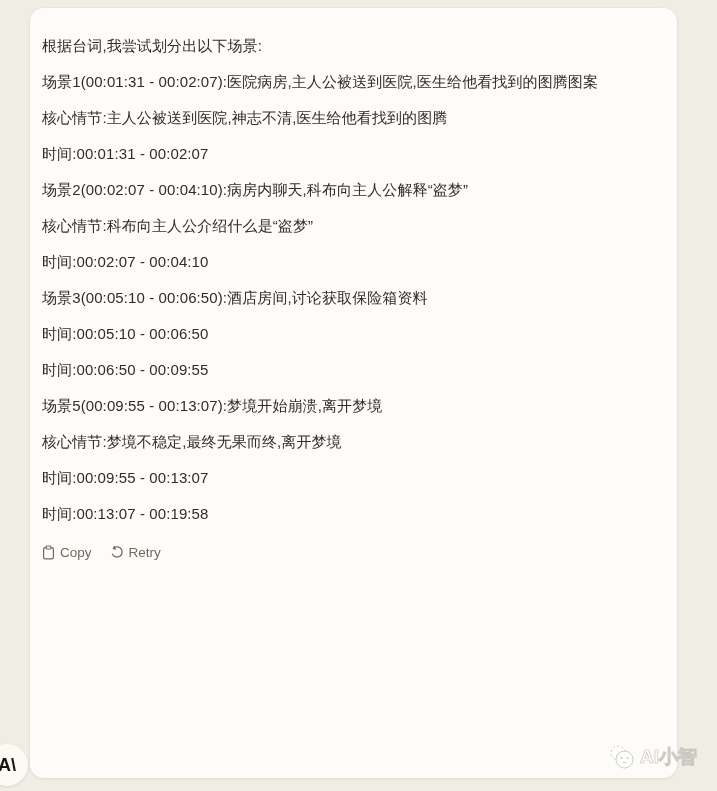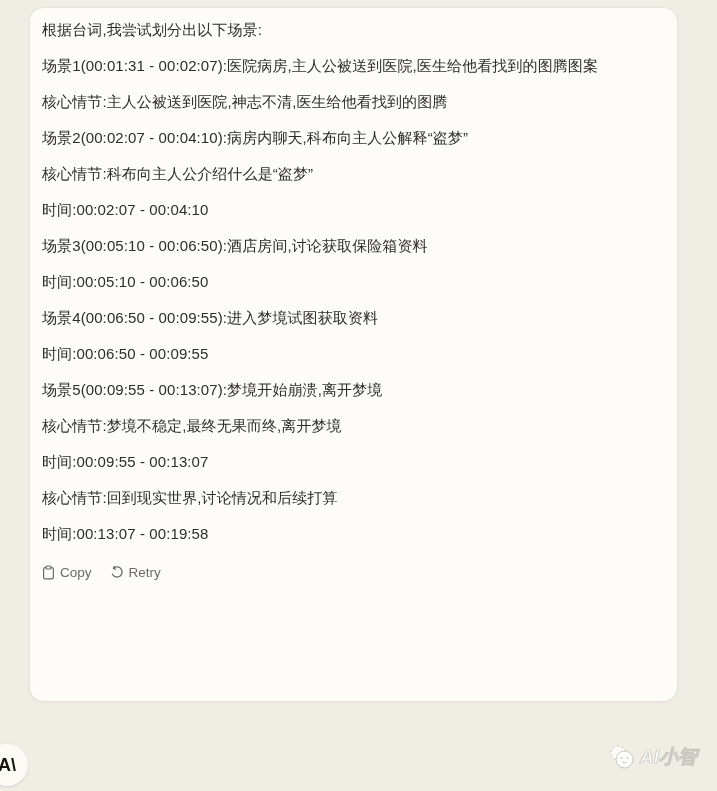--- a/index.html
+++ b/index.html
@@ -15,26 +15,26 @@
   .page {
     position: relative;
     width: 717px;
     height: 791px;
   }
   .message-card {
     position: absolute;
     left: 30px;
     top: 8px;
     width: 647px;
-    height: 693px;
+    height: 770px;
     box-sizing: border-box;
     background: #fdfcf8;
     border-radius: 14px;
     box-shadow: 0 0 0 1px rgba(0,0,0,0.02), 0 1px 4px rgba(0,0,0,0.05);
-    padding: 8px 12px 0 12px;
+    padding: 24px 12px 0 12px;
     overflow: hidden;
   }
   .para {
     margin: 0 0 8px 0;
     font-size: 15px;
     line-height: 28px;
     color: #2e2d29;
     letter-spacing: 0.1px;
   }
   .actions-row {
@@ -87,50 +87,48 @@
     z-index: 5;
     pointer-events: none;
   }
   .watermark-text {
     font-size: 19px;
     font-weight: bold;
     color: rgba(255,255,255,0.92);
     -webkit-text-stroke: 0.7px rgba(172,169,158,0.60);
     text-shadow: 0 0 1px rgba(160,158,148,0.35);
     white-space: nowrap;
-    font-style: italic;
   }
 </style>
 </head>
 <body>
 
 <div class="page">
 
   <div class="message-card">
 
     <p class="para">根据台词,我尝试划分出以下场景:</p>
 
     <p class="para">场景1(00:01:31 - 00:02:07):医院病房,主人公被送到医院,医生给他看找到的图腾图案</p>
     <p class="para">核心情节:主人公被送到医院,神志不清,医生给他看找到的图腾</p>
+    <p class="para">时间:00:01:31 - 00:02:07</p>
 
     <p class="para">场景2(00:02:07 - 00:04:10):病房内聊天,科布向主人公解释“盗梦”</p>
     <p class="para">核心情节:科布向主人公介绍什么是“盗梦”</p>
     <p class="para">时间:00:02:07 - 00:04:10</p>
 
     <p class="para">场景3(00:05:10 - 00:06:50):酒店房间,讨论获取保险箱资料</p>
     <p class="para">时间:00:05:10 - 00:06:50</p>
 
-    <p class="para">场景4(00:06:50 - 00:09:55):进入梦境试图获取资料</p>
     <p class="para">时间:00:06:50 - 00:09:55</p>
 
     <p class="para">场景5(00:09:55 - 00:13:07):梦境开始崩溃,离开梦境</p>
     <p class="para">核心情节:梦境不稳定,最终无果而终,离开梦境</p>
     <p class="para">时间:00:09:55 - 00:13:07</p>
 
-    <p class="para">核心情节:回到现实世界,讨论情况和后续打算</p>
     <p class="para">时间:00:13:07 - 00:19:58</p>
 
 
     <div class="actions-row">
       <button class="action-btn">
         <span style="display:flex;">
           <svg width="13" height="15" viewBox="0 0 13 15" fill="none" stroke-width="1.2">
             <rect x="1.6" y="2.6" width="9.8" height="11.2" rx="1.6"></rect>
             <rect x="4.1" y="1.0" width="4.8" height="3.0" rx="0.9" fill="#fdfcf8"></rect>
           </svg>

